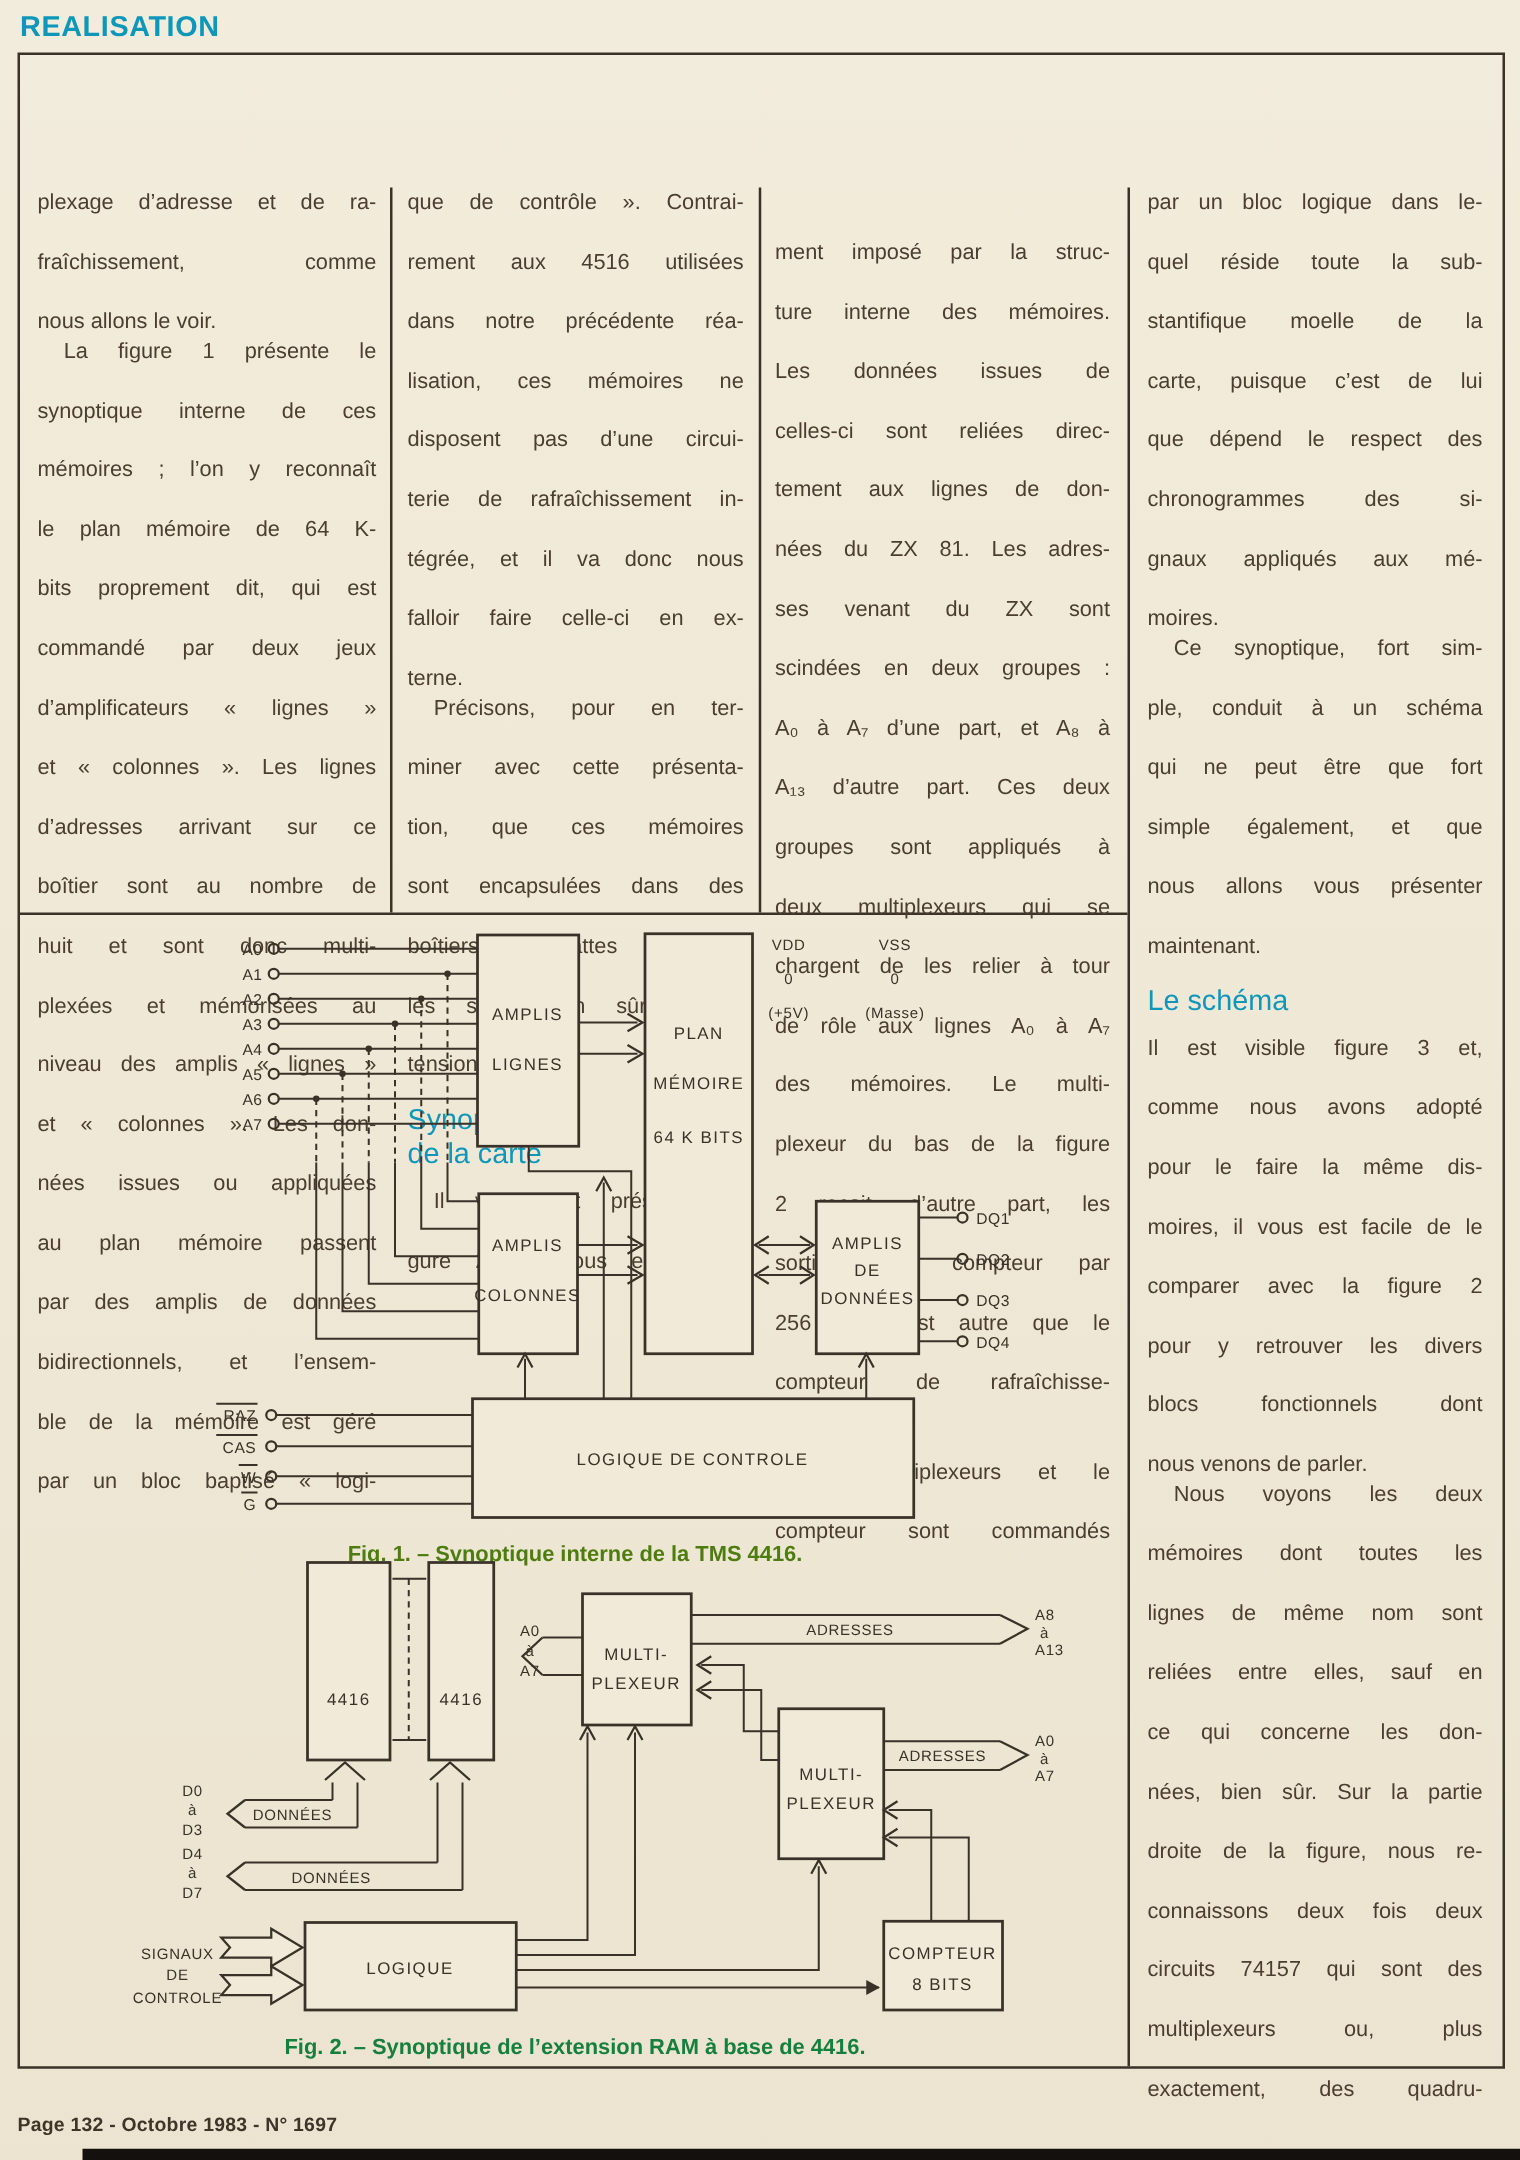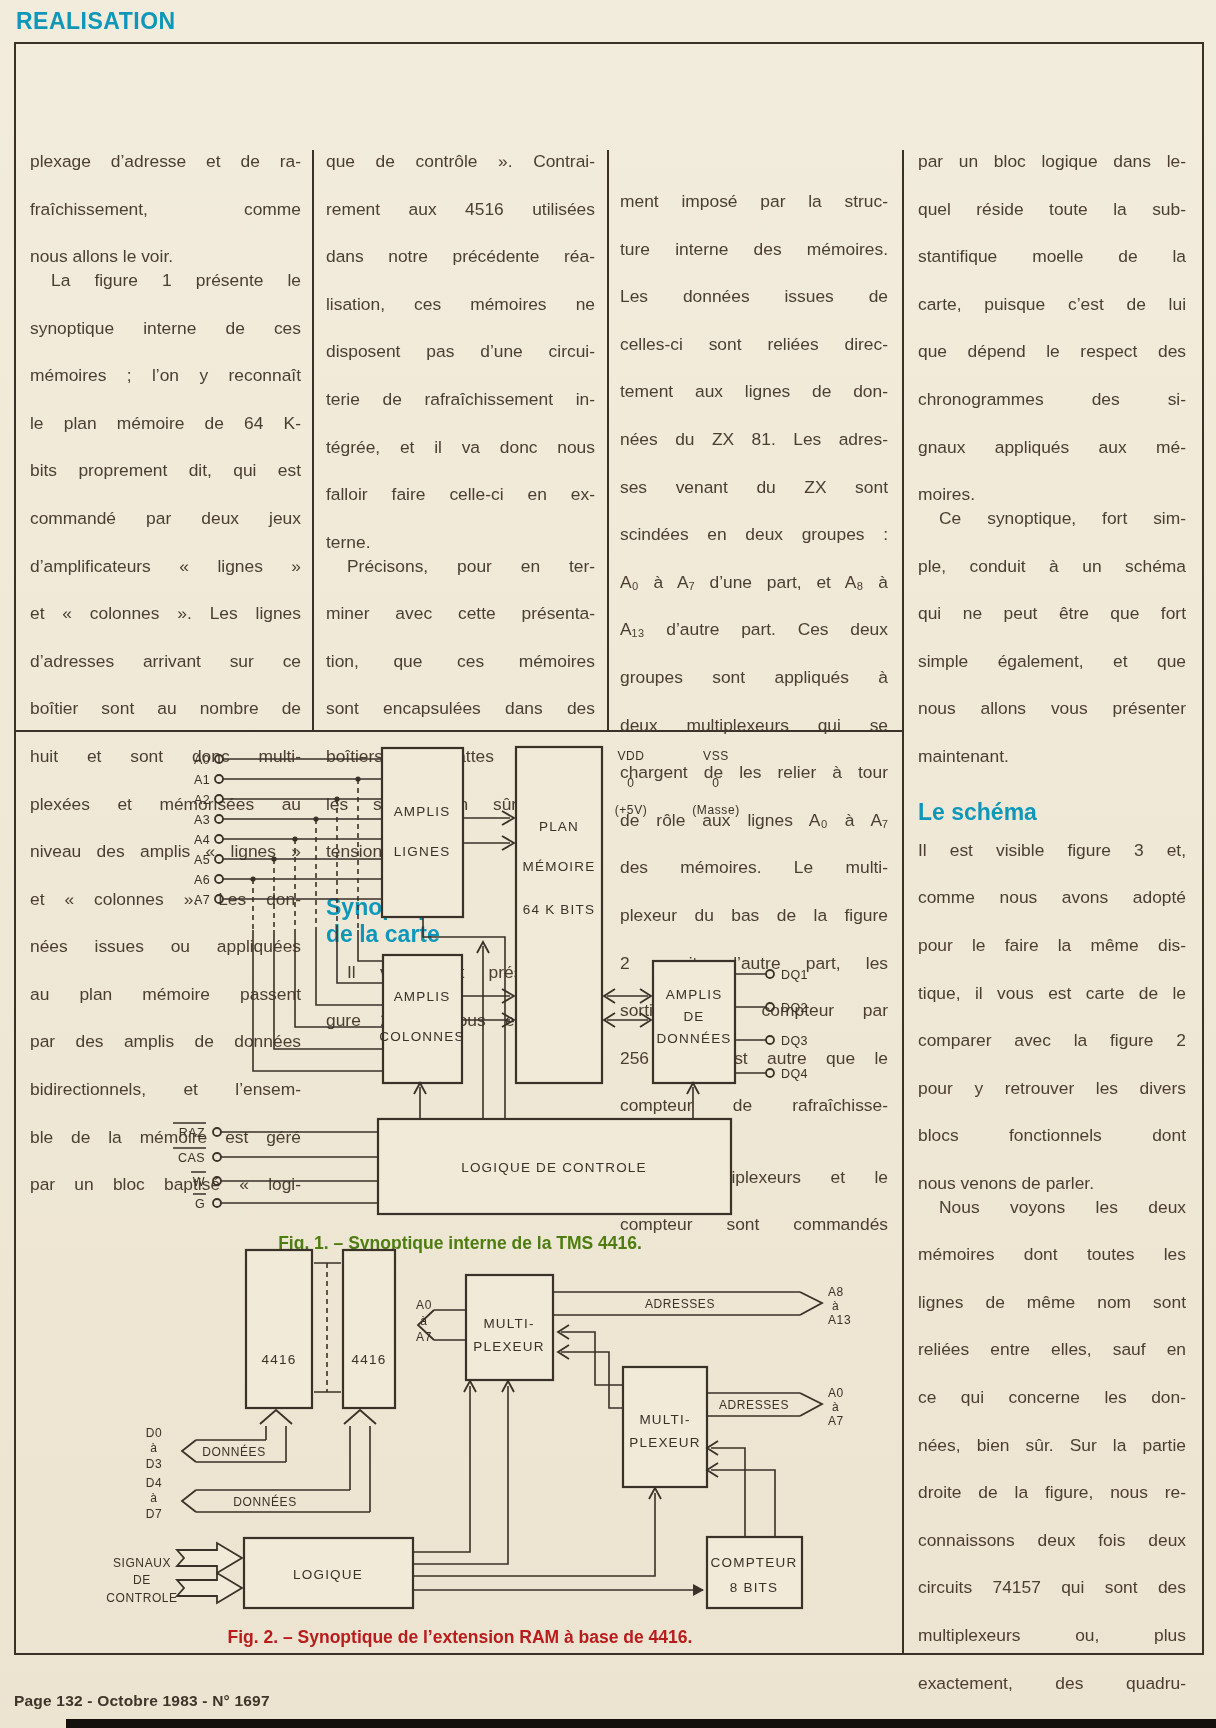--- a/index.html
+++ b/index.html
@@ -23,21 +23,21 @@
   .vdiv.d2{left:607px;height:580px;}
   .vdiv.d3{left:902px;height:1503px;}
   .col{position:absolute;top:150px;font-size:17.4px;line-height:23.8px;}
   .col.c1{left:30px;width:271px;}
   .col.c2{left:326px;width:269px;}
   .col.c3{left:620px;width:268px;margin-top:40px;}
   .col.c4{left:918px;width:268px;}
   .ln{text-align:justify;white-space:normal;}
   .ln.j::after{content:"";display:inline-block;width:100%;height:0;}
   .ln.ind{text-indent:21px;}
-  .subhead{font-size:23px;line-height:27px;font-weight:bold;margin:30px 0 13px 0;}
+  .subhead{font-size:23px;line-height:27px;font-weight:normal;margin:18px 0 13px 0;}
   .fig-caption{
     position:absolute;left:30px;width:860px;text-align:center;
     font-size:17.5px;font-weight:bold;color:#4d7c0f;
   }
   .fig-caption.f1{top:1233px;}
   .fig-caption.f2{top:1627px;}
   .footer{
     position:absolute;left:14px;top:1692px;
     font-size:15.5px;font-weight:bold;color:#3f342a;letter-spacing:.2px;
   }
@@ -155,21 +155,21 @@
     <div class="ln j">qui ne peut être que fort</div>
     <div class="ln j">simple également, et que</div>
     <div class="ln j">nous allons vous présenter</div>
     <div class="ln">maintenant.</div>
     <div class="subhead" style="color: rgb(15, 151, 186);">
       <div>Le schéma</div>
     </div>
     <div class="ln j">Il est visible figure 3 et,</div>
     <div class="ln j">comme nous avons adopté</div>
     <div class="ln j">pour le faire la même dis-</div>
-    <div class="ln j">tique, il vous est carte de le</div>
+    <div class="ln j">moires, il vous est facile de le</div>
     <div class="ln j">comparer avec la figure 2</div>
     <div class="ln j">pour y retrouver les divers</div>
     <div class="ln j">blocs fonctionnels dont</div>
     <div class="ln">nous venons de parler.</div>
     <div class="ln j ind">Nous voyons les deux</div>
     <div class="ln j">mémoires dont toutes les</div>
     <div class="ln j">lignes de même nom sont</div>
     <div class="ln j">reliées entre elles, sauf en</div>
     <div class="ln j">ce qui concerne les don-</div>
     <div class="ln j">nées, bien sûr. Sur la partie</div>
@@ -360,16 +360,16 @@
   </g>
   <g>
     <path class="w" d="M176,250 H330 M176,272 H350 M330,250 V186 M350,272 V186"></path>
     <path class="ch" d="M176,250 L162,261 L176,272 M324,184 L340,170 L356,184"></path>
     <text class="sm" x="245" y="266" text-anchor="middle">DONNÉES</text>
     <text class="sm" x="134" y="247" text-anchor="middle">D4</text>
     <text class="sm" x="134" y="262" text-anchor="middle">à</text>
     <text class="sm" x="134" y="278" text-anchor="middle">D7</text>
   </g>
 </svg>
-<div class="fig-caption f2" style="color: #b91c1c;">Fig. 2. – Synoptique de l’extension RAM à base de 4416.</div>
+<div class="fig-caption f2" style="color: #15803d;">Fig. 2. – Synoptique de l’extension RAM à base de 4416.</div>
 
 <div class="footer">Page 132 - Octobre 1983 - N° 1697</div>
 <div class="bottom-band"></div>
 
 </body></html>

